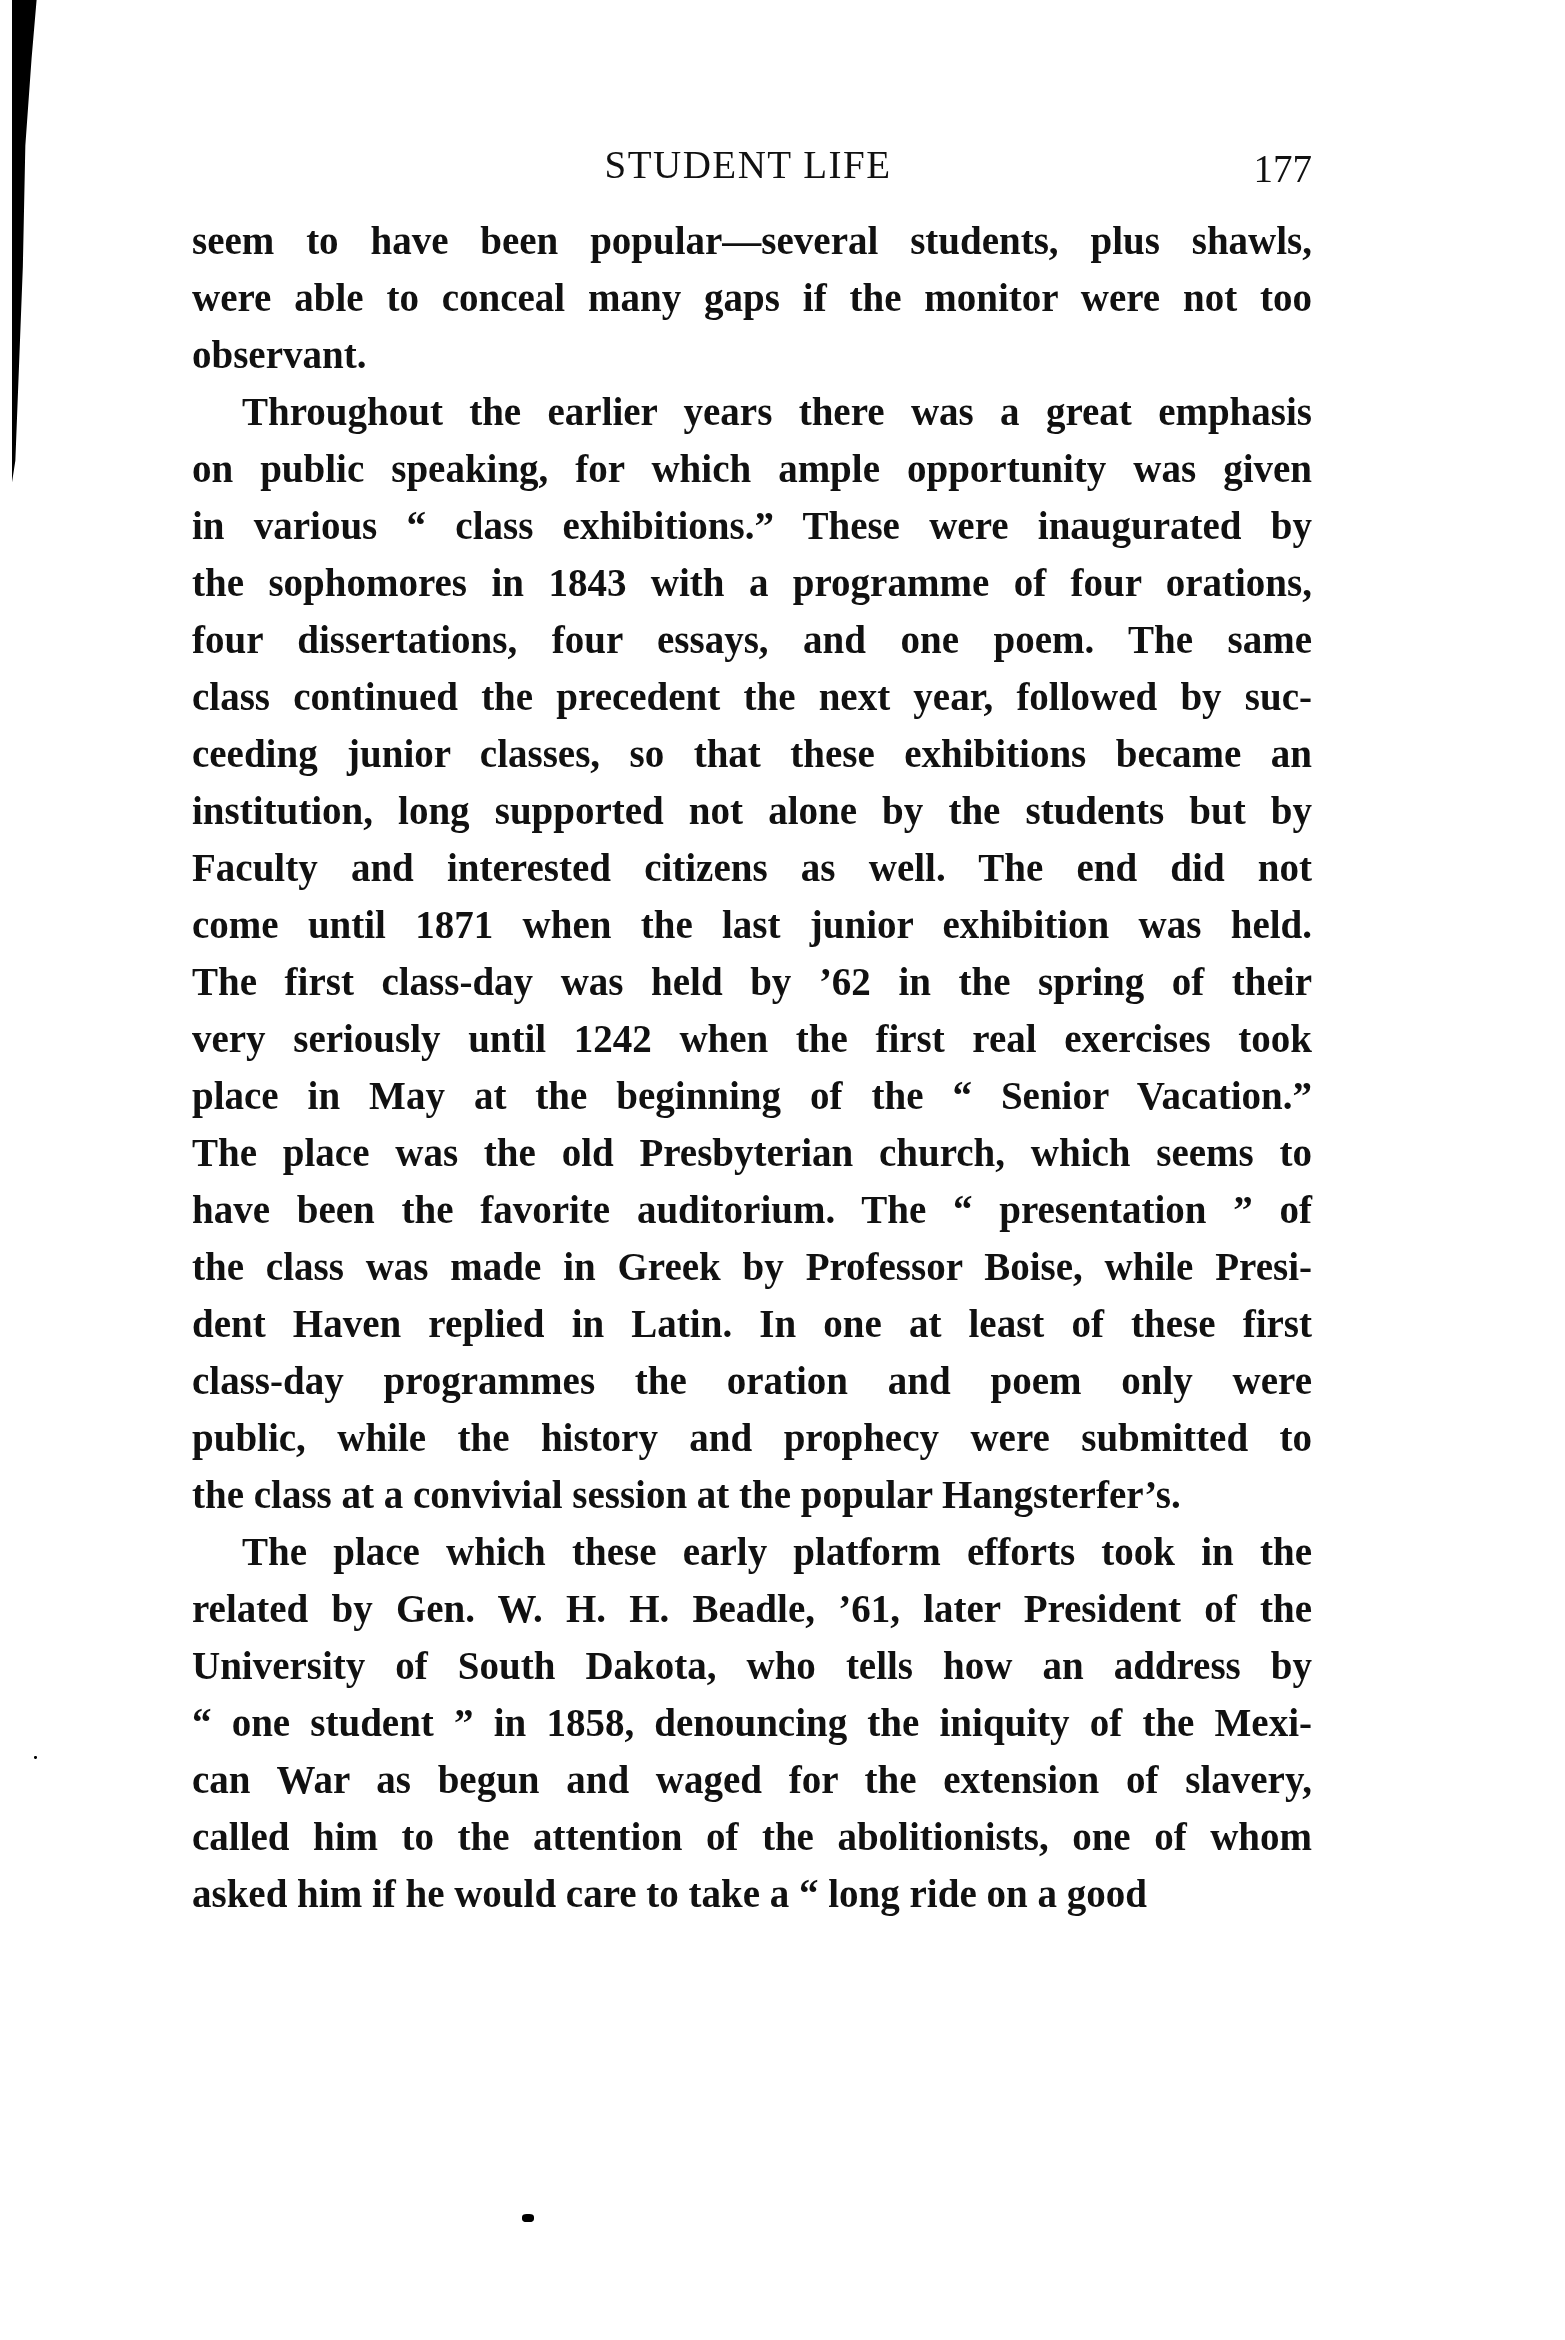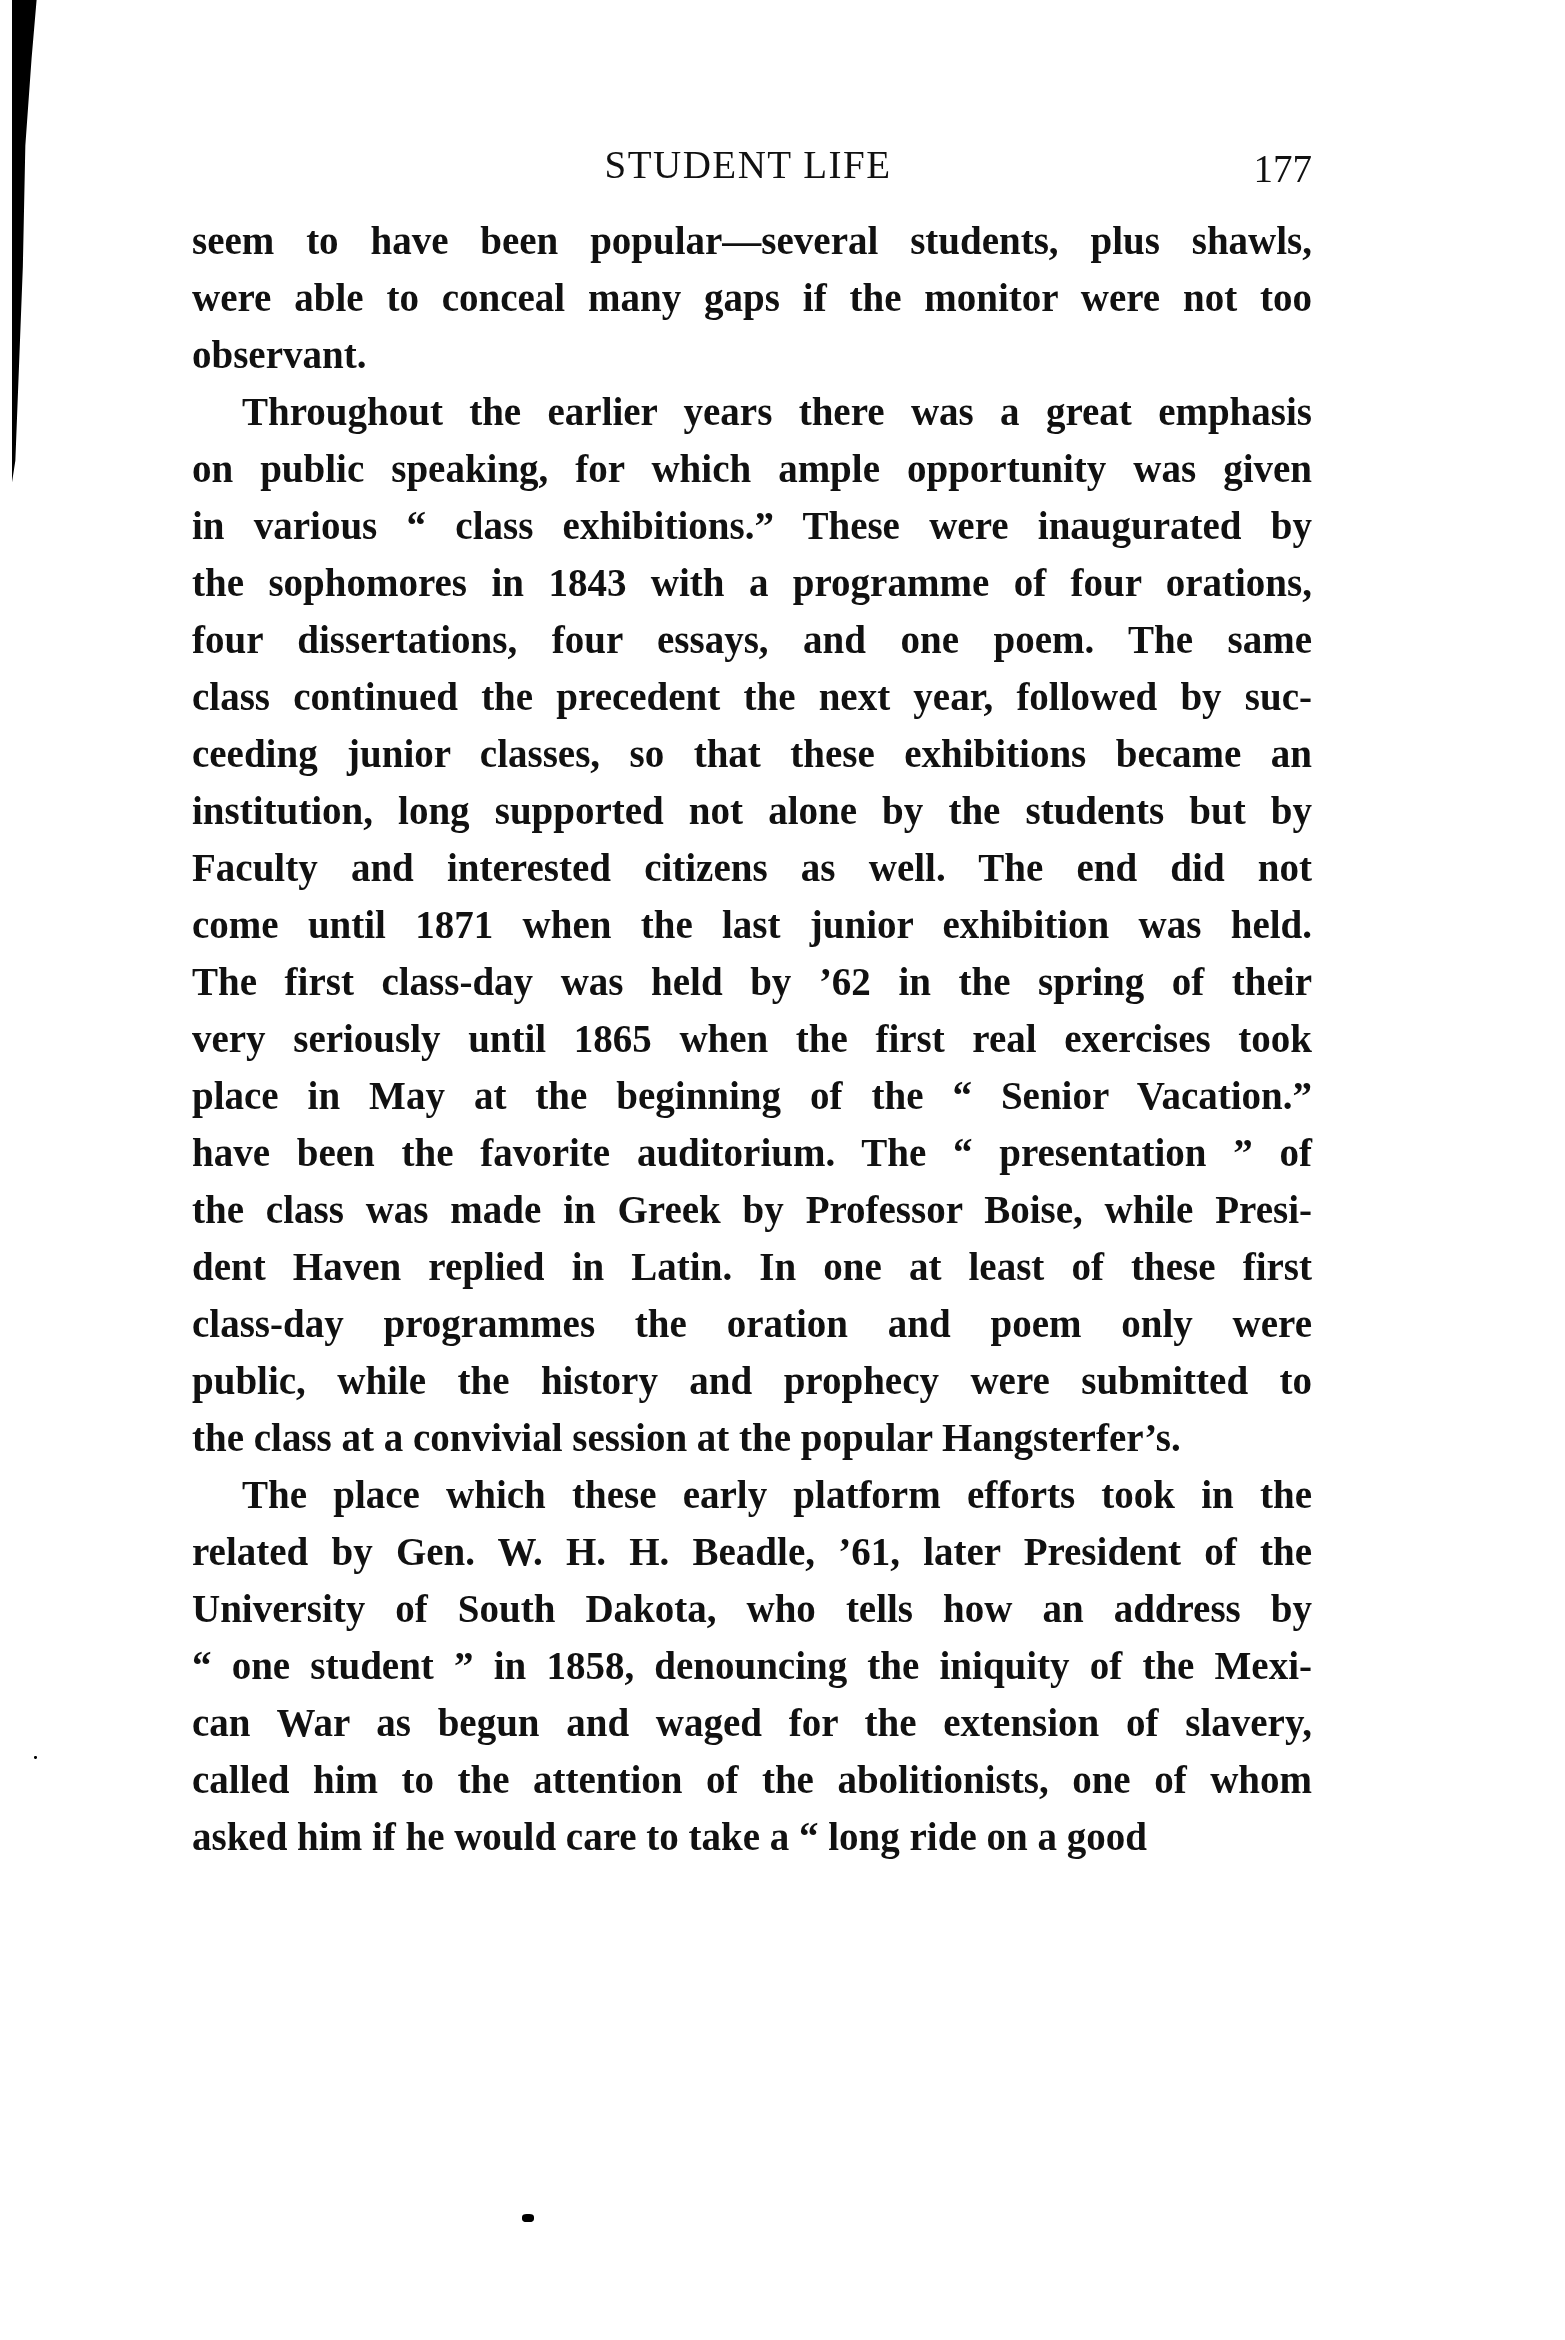--- a/index.html
+++ b/index.html
@@ -103,22 +103,23 @@
       <span class="line">on public speaking, for which ample opportunity was given</span>
       <span class="line">in various “ class exhibitions.”  These were inaugurated by</span>
       <span class="line">the sophomores in 1843 with a programme of four orations,</span>
       <span class="line">four dissertations, four essays, and one poem.  The same</span>
       <span class="line">class continued the precedent the next year, followed by suc-</span>
       <span class="line">ceeding junior classes, so that these exhibitions became an</span>
       <span class="line">institution, long supported not alone by the students but by</span>
       <span class="line">Faculty and interested citizens as well.  The end did not</span>
       <span class="line">come until 1871 when the last junior exhibition was held.</span>
       <span class="line">The first class-day was held by ’62 in the spring of their</span>
-      <span class="line">very seriously until 1865 when the first real exercises took</span>
+      <span class="line">very seriously until 1242 when the first real exercises took</span>
       <span class="line">place in May at the beginning of the “ Senior Vacation.”</span>
+      <span class="line">The place was the old Presbyterian church, which seems to</span>
       <span class="line">have been the favorite auditorium.  The “ presentation ” of</span>
       <span class="line">the class was made in Greek by Professor Boise, while Presi-</span>
       <span class="line">dent Haven replied in Latin.  In one at least of these first</span>
       <span class="line">class-day programmes the oration and poem only were</span>
       <span class="line">public, while the history and prophecy were submitted to</span>
       <span class="line last">the class at a convivial session at the popular Hangsterfer’s.</span>
     </div>
     <div class="paragraph">
       <span class="line indent">The place which these early platform efforts took in the</span>
       <span class="line">related by Gen. W. H. H. Beadle, ’61, later President of the</span>

